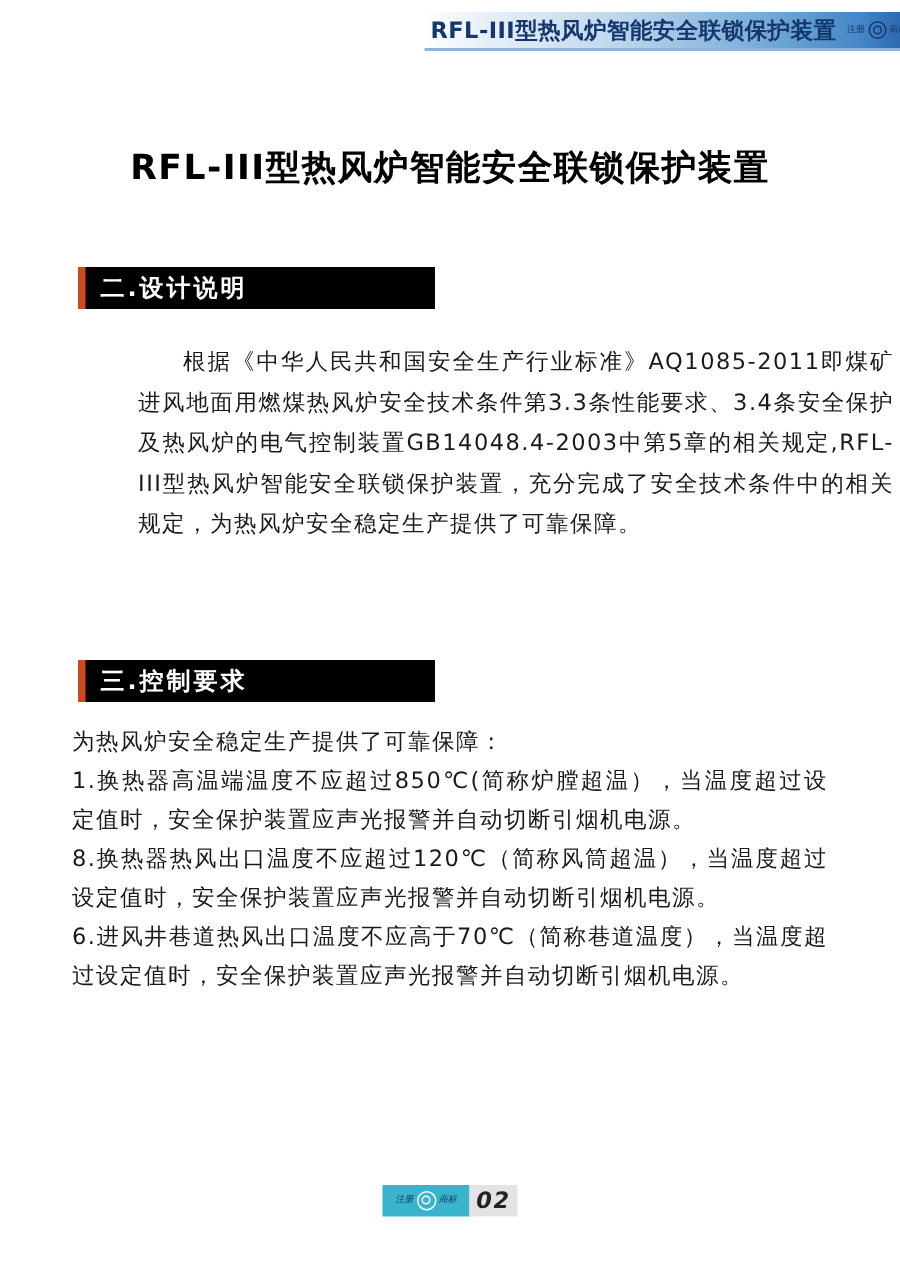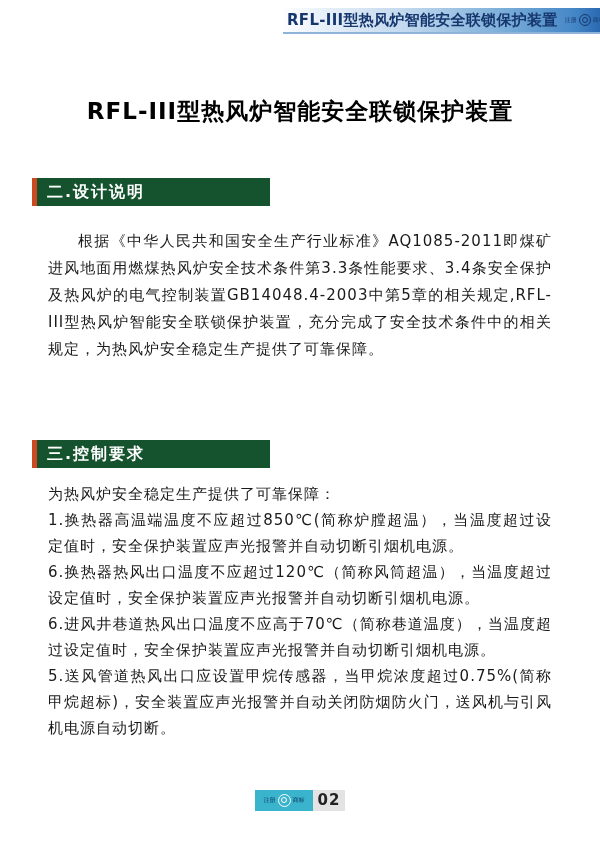--- a/index.html
+++ b/index.html
@@ -41,47 +41,47 @@
   
   .main-title {
     position: absolute; top: 96px; left: 0; width: 600px;
     text-align: center;
     font-size: 23px; font-weight: bold; color: #000;
     letter-spacing: 1px;
   }
 
   
   .section-heading {
-    position: absolute; left: 32px; width: 238px; height: 28px;
-    background: #14532d;
+    position: absolute; left: 52px; width: 238px; height: 28px;
+    background: #000000;
     border-left: 5px solid #cb4a21;
     box-sizing: border-box;
     color: #ffffff; font-weight: bold; font-size: 16px;
     line-height: 28px; padding-left: 10px;
     letter-spacing: 2px;
   }
   .heading-design { top: 178px; }
   .heading-control { top: 440px; }
 
   
   .body-text {
     position: absolute; left: 48px; width: 504px;
     font-size: 15px; line-height: 27px;
     letter-spacing: 1px;
     text-align: justify;
     color: #1a1a1a;
   }
-  .design-para { top: 228px; text-indent: 2em; }
+  .design-para { top: 228px; text-indent: 2em; margin-left: 44px; }
   .control-block { top: 481px; line-height: 26px; }
   .control-block p { margin: 0; }
 
   
   .footer {
     position: absolute; top: 789px; left: 0; width: 600px; height: 22px;
-    display: flex; justify-content: center; align-items: center;
+    display: flex; justify-content: center; align-items: center; font-style: italic;
   }
   .footer-badge {
     width: 58px; height: 21px; background: #3ab3cc;
     display: flex; align-items: center; justify-content: center; gap: 2px;
   }
   .footer-badge .tm-text { font-size: 6px; color: #0e3a5e; line-height: 1; }
   .footer-badge .seal { border-color: #ffffff; width: 13px; height: 13px; }
   .footer-badge .seal-inner { border-color: #ffffff; }
   .footer-page {
     width: 32px; height: 21px; background: #e3e3e3;
@@ -110,23 +110,22 @@
 
   <div class="section-heading heading-design">二.设计说明</div>
 
   <div class="body-text design-para">根据《中华人民共和国安全生产行业标准》AQ1085-2011即煤矿进风地面用燃煤热风炉安全技术条件第3.3条性能要求、3.4条安全保护及热风炉的电气控制装置GB14048.4-2003中第5章的相关规定,RFL-III型热风炉智能安全联锁保护装置，充分完成了安全技术条件中的相关规定，为热风炉安全稳定生产提供了可靠保障。</div>
 
   <div class="section-heading heading-control">三.控制要求</div>
 
   <div class="body-text control-block">
     <p>为热风炉安全稳定生产提供了可靠保障：</p>
     <p>1.换热器高温端温度不应超过850℃(简称炉膛超温），当温度超过设定值时，安全保护装置应声光报警并自动切断引烟机电源。</p>
-    <p>6.换热器热风出口温度不应超过120℃（简称风筒超温），当温度超过设定值时，安全保护装置应声光报警并自动切断引烟机电源。</p>
+    <p>8.换热器热风出口温度不应超过120℃（简称风筒超温），当温度超过设定值时，安全保护装置应声光报警并自动切断引烟机电源。</p>
     <p>6.进风井巷道热风出口温度不应高于70℃（简称巷道温度），当温度超过设定值时，安全保护装置应声光报警并自动切断引烟机电源。</p>
-    <p>5.送风管道热风出口应设置甲烷传感器，当甲烷浓度超过0.75%(简称甲烷超标)，安全装置应声光报警并自动关闭防烟防火门，送风机与引风机电源自动切断。</p>
   </div>
 
   <div class="footer">
     <span class="footer-badge">
       <span class="tm-text">注册</span>
       <span class="seal">
         <span class="seal-inner"></span>
       </span>
       <span class="tm-text">商标</span>
     </span>

